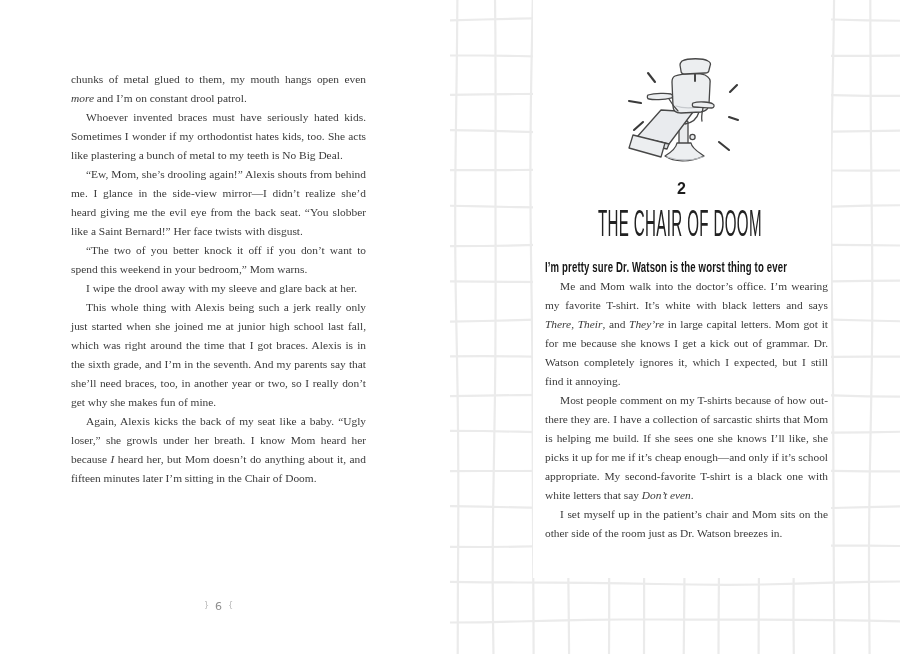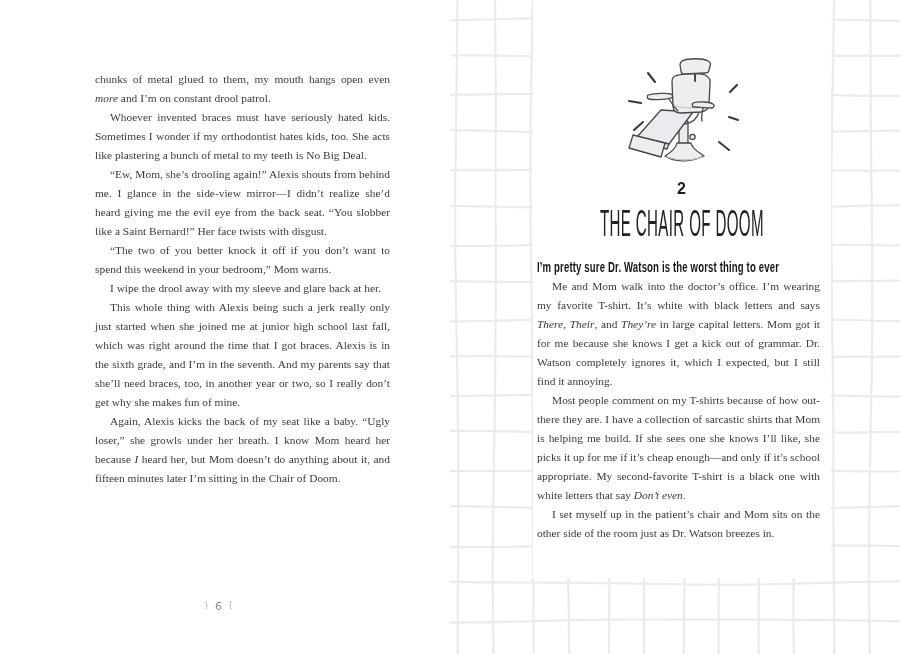--- a/index.html
+++ b/index.html
@@ -8,42 +8,42 @@
   .page { position:absolute; top:0; height:654px; }
   .left-page { left:0; width:450px; background:#fff; }
   .right-page { left:450px; width:450px; }
 
   
   .body-text { font-size:11.4px; line-height:19px; color:#3a3a3a; text-align:justify; }
   .body-text p { margin:0; }
   .body-text p.indent { text-indent:15px;font-family:Liberation Serif, serif; }
   .it { font-style:italic; }
 
-  .left-body { position:absolute; left:71px; top:70px; width:295px;margin-left:24px; }
+  .left-body { position:absolute; left:71px; top:70px; width:295px; }
 
   
   .pagenum-row { position:absolute; left:71px; top:600px; width:295px; text-align:center;
                  font-family:"DejaVu Sans",sans-serif; font-size:11px; color:#8f8f8f; }
   .pagenum-row .orn { font-size:8px; color:#b5b5b5; margin:0 6px; position:relative; top:-2px; }
 
   
   #grid-svg { position:absolute; left:0; top:0; }
   #grid-svg path { fill:none; stroke:#ebebeb; stroke-width:2.2; stroke-linecap:round; }
   .white-panel { position:absolute; left:83px; top:0; width:298px; height:578px; background:#ffffff; }
   .illustration { position:absolute; left:165px; top:45px; width:180px; height:140px; }
 
   .chapter-number { position:absolute; left:83px; top:180px; width:298px; text-align:center;
                     font-family:"Liberation Sans",sans-serif; font-weight:700; font-size:16px;
                     color:#1d1d1d; letter-spacing:1px; }
-  .chapter-title { position:absolute; left:83px; top:212px; width:298px; text-align:center; }
+  .chapter-title { position:absolute; left:83px; top:212px; width:298px; text-align:left;padding-left:33px; }
   .chapter-title .title-inner { display:inline-block; font-family:"Liberation Sans",sans-serif;
                     font-weight:400; font-size:21px; letter-spacing:0.5px; color:#222;
                     white-space:nowrap; transform:scale(0.72,1.75); }
 
-  .right-body { position:absolute; left:87px; top:258px; width:283px; }
+  .right-body { position:absolute; left:95px; top:258px; width:283px; }
   .hb-line { font-family:"Liberation Sans",sans-serif; font-weight:700; font-size:13.5px;
              color:#161616; white-space:nowrap; height:19px; line-height:19px;
              letter-spacing:0.2px; transform:scale(0.71,1.02); transform-origin:0 60%; }
 
   .chair-sketch { width:100%; height:100%; }
 </style>
 </head>
 <body>
 
 <div class="spread">

